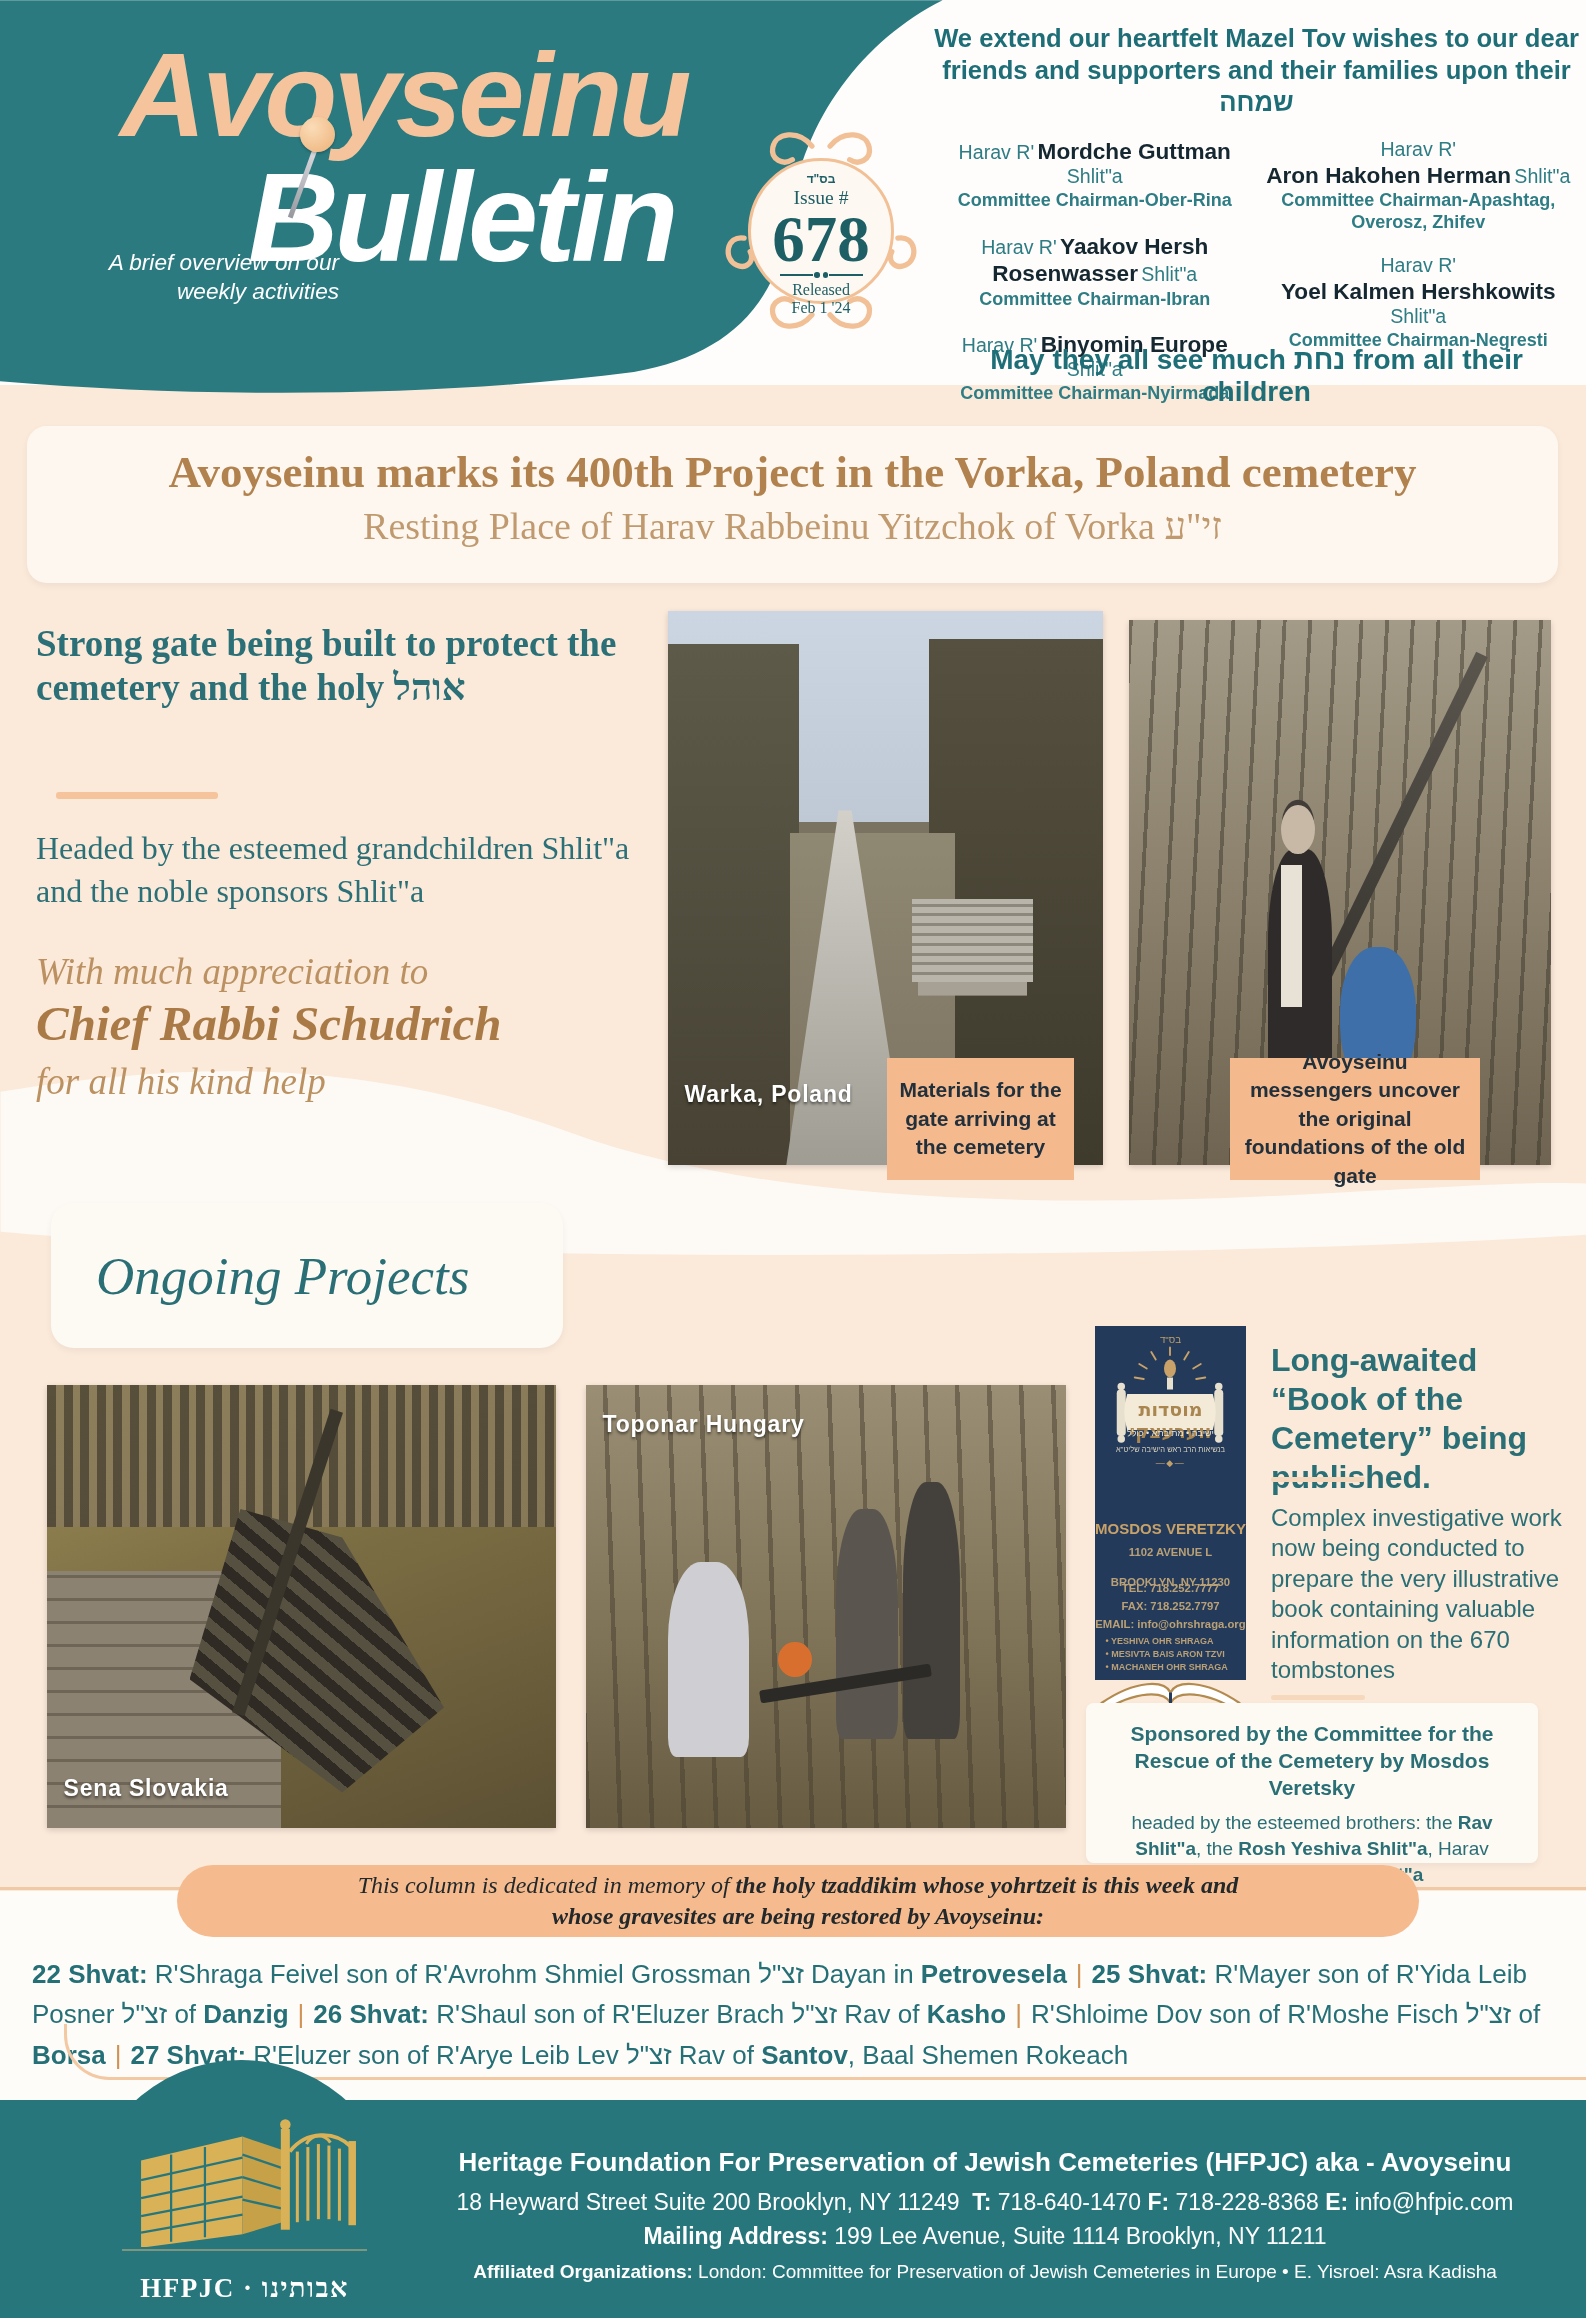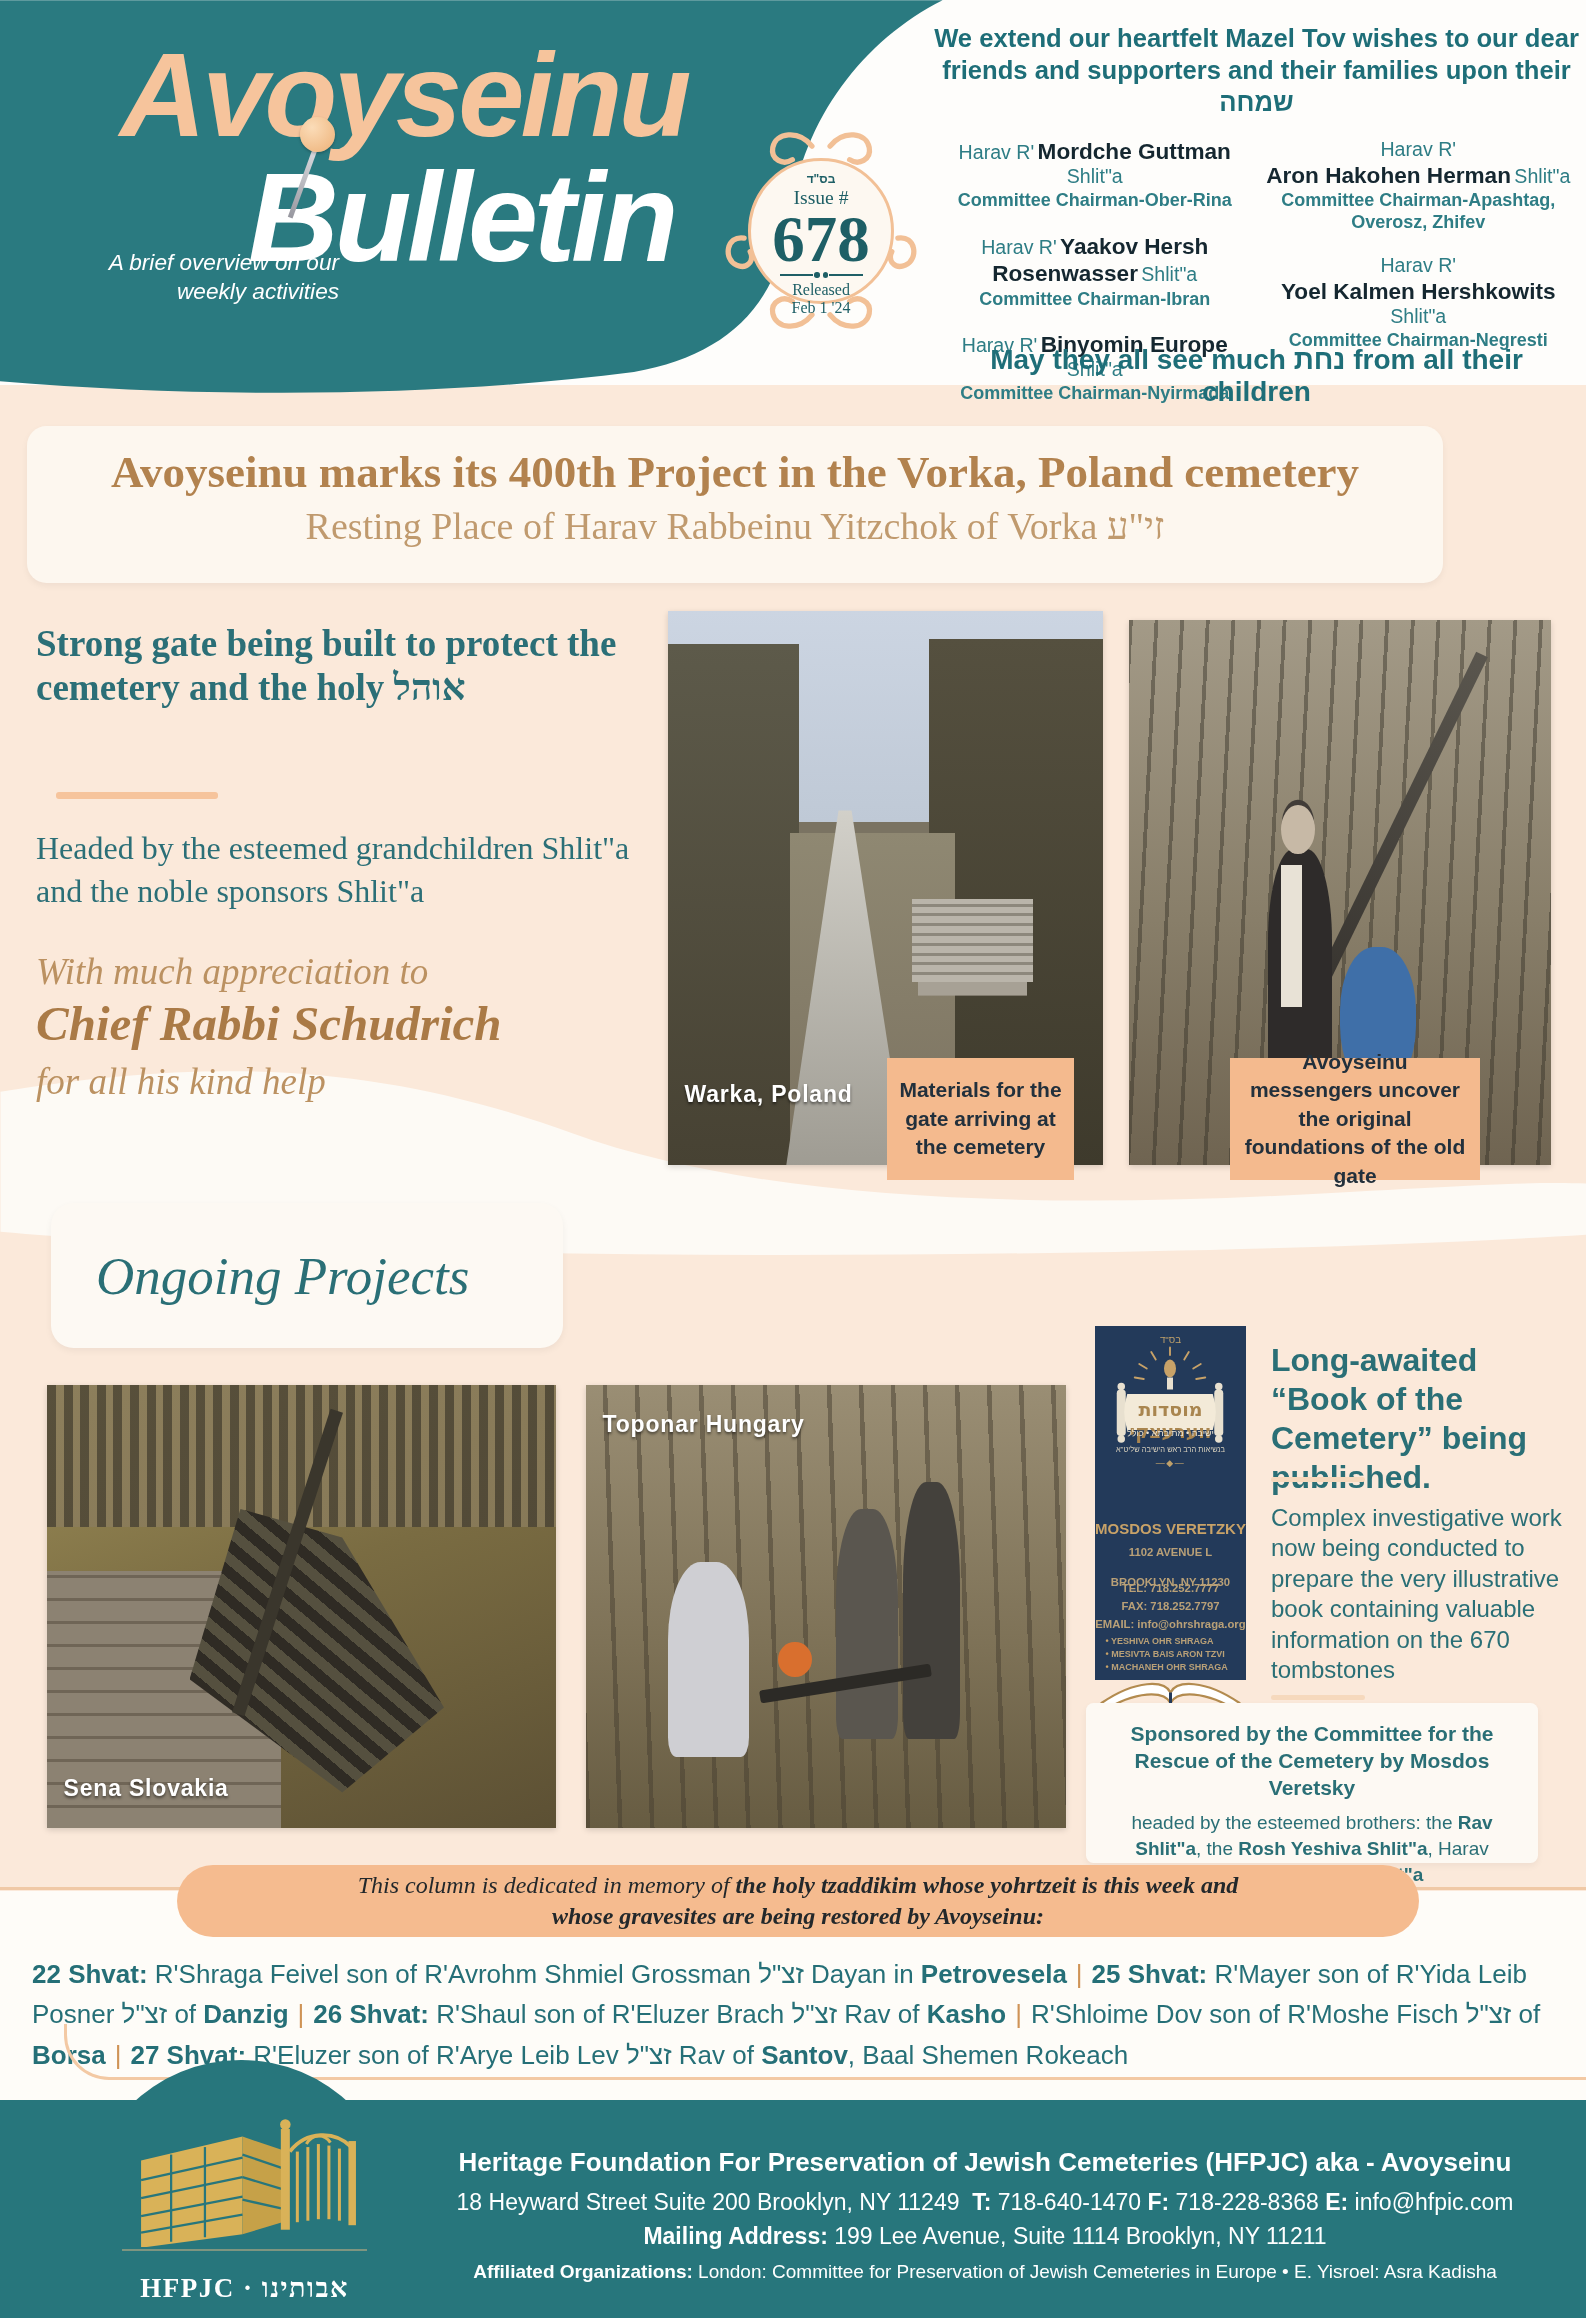--- a/index.html
+++ b/index.html
@@ -43,21 +43,21 @@
   .mazel-cols{display:flex;margin-top:19.6px;}
   .mazel-col{flex:1;padding:0 6px;}
   .honoree{margin-bottom:21px;line-height:1.2;}
   .hp{font-size:19.6px;color:#2e7d85;}
   .hn{font-size:22.6px;font-weight:bold;color:#152730;}
   .hr{font-size:18px;font-weight:bold;color:#2e7d85;margin-top:1.5px;line-height:1.2;}
   .mazel-closing{left:933px;top:344px;width:647px;text-align:center;font-size:28px;
                  font-weight:bold;color:#1e6e78;z-index:3;}
 
   
-  .headline-box{left:27px;top:426px;width:1416px;height:157px;background:#fdf7ef;border-radius:19.6px;
+  .headline-box{left:27px;top:426px;width:1531px;height:157px;background:#fdf7ef;border-radius:19.6px;
                 z-index:2;text-align:center;box-shadow:0 3px 7.5px rgba(0,0,0,.05);}
   .headline-title{font-family:"Liberation Serif",serif;font-size:45px;font-weight:bold;color:#b2824e;margin-top:19.6px;}
   .headline-sub{font-family:"Liberation Serif",serif;font-size:38px;color:#c09a6e;margin-top:6px;}
 
   
   .story-heading{left:36px;top:622px;width:625px;font-family:"Liberation Serif",serif;font-size:37px;
                  font-weight:bold;color:#2b6f77;line-height:1.2;z-index:2;}
   .story-divider{left:56px;top:792px;width:162px;height:6.8px;background:#f6c49c;border-radius:3px;z-index:2;}
   .story-sub{left:36px;top:827px;width:625px;font-family:"Liberation Serif",serif;font-size:32px;
              color:#2b6f77;line-height:1.35;z-index:2;}

